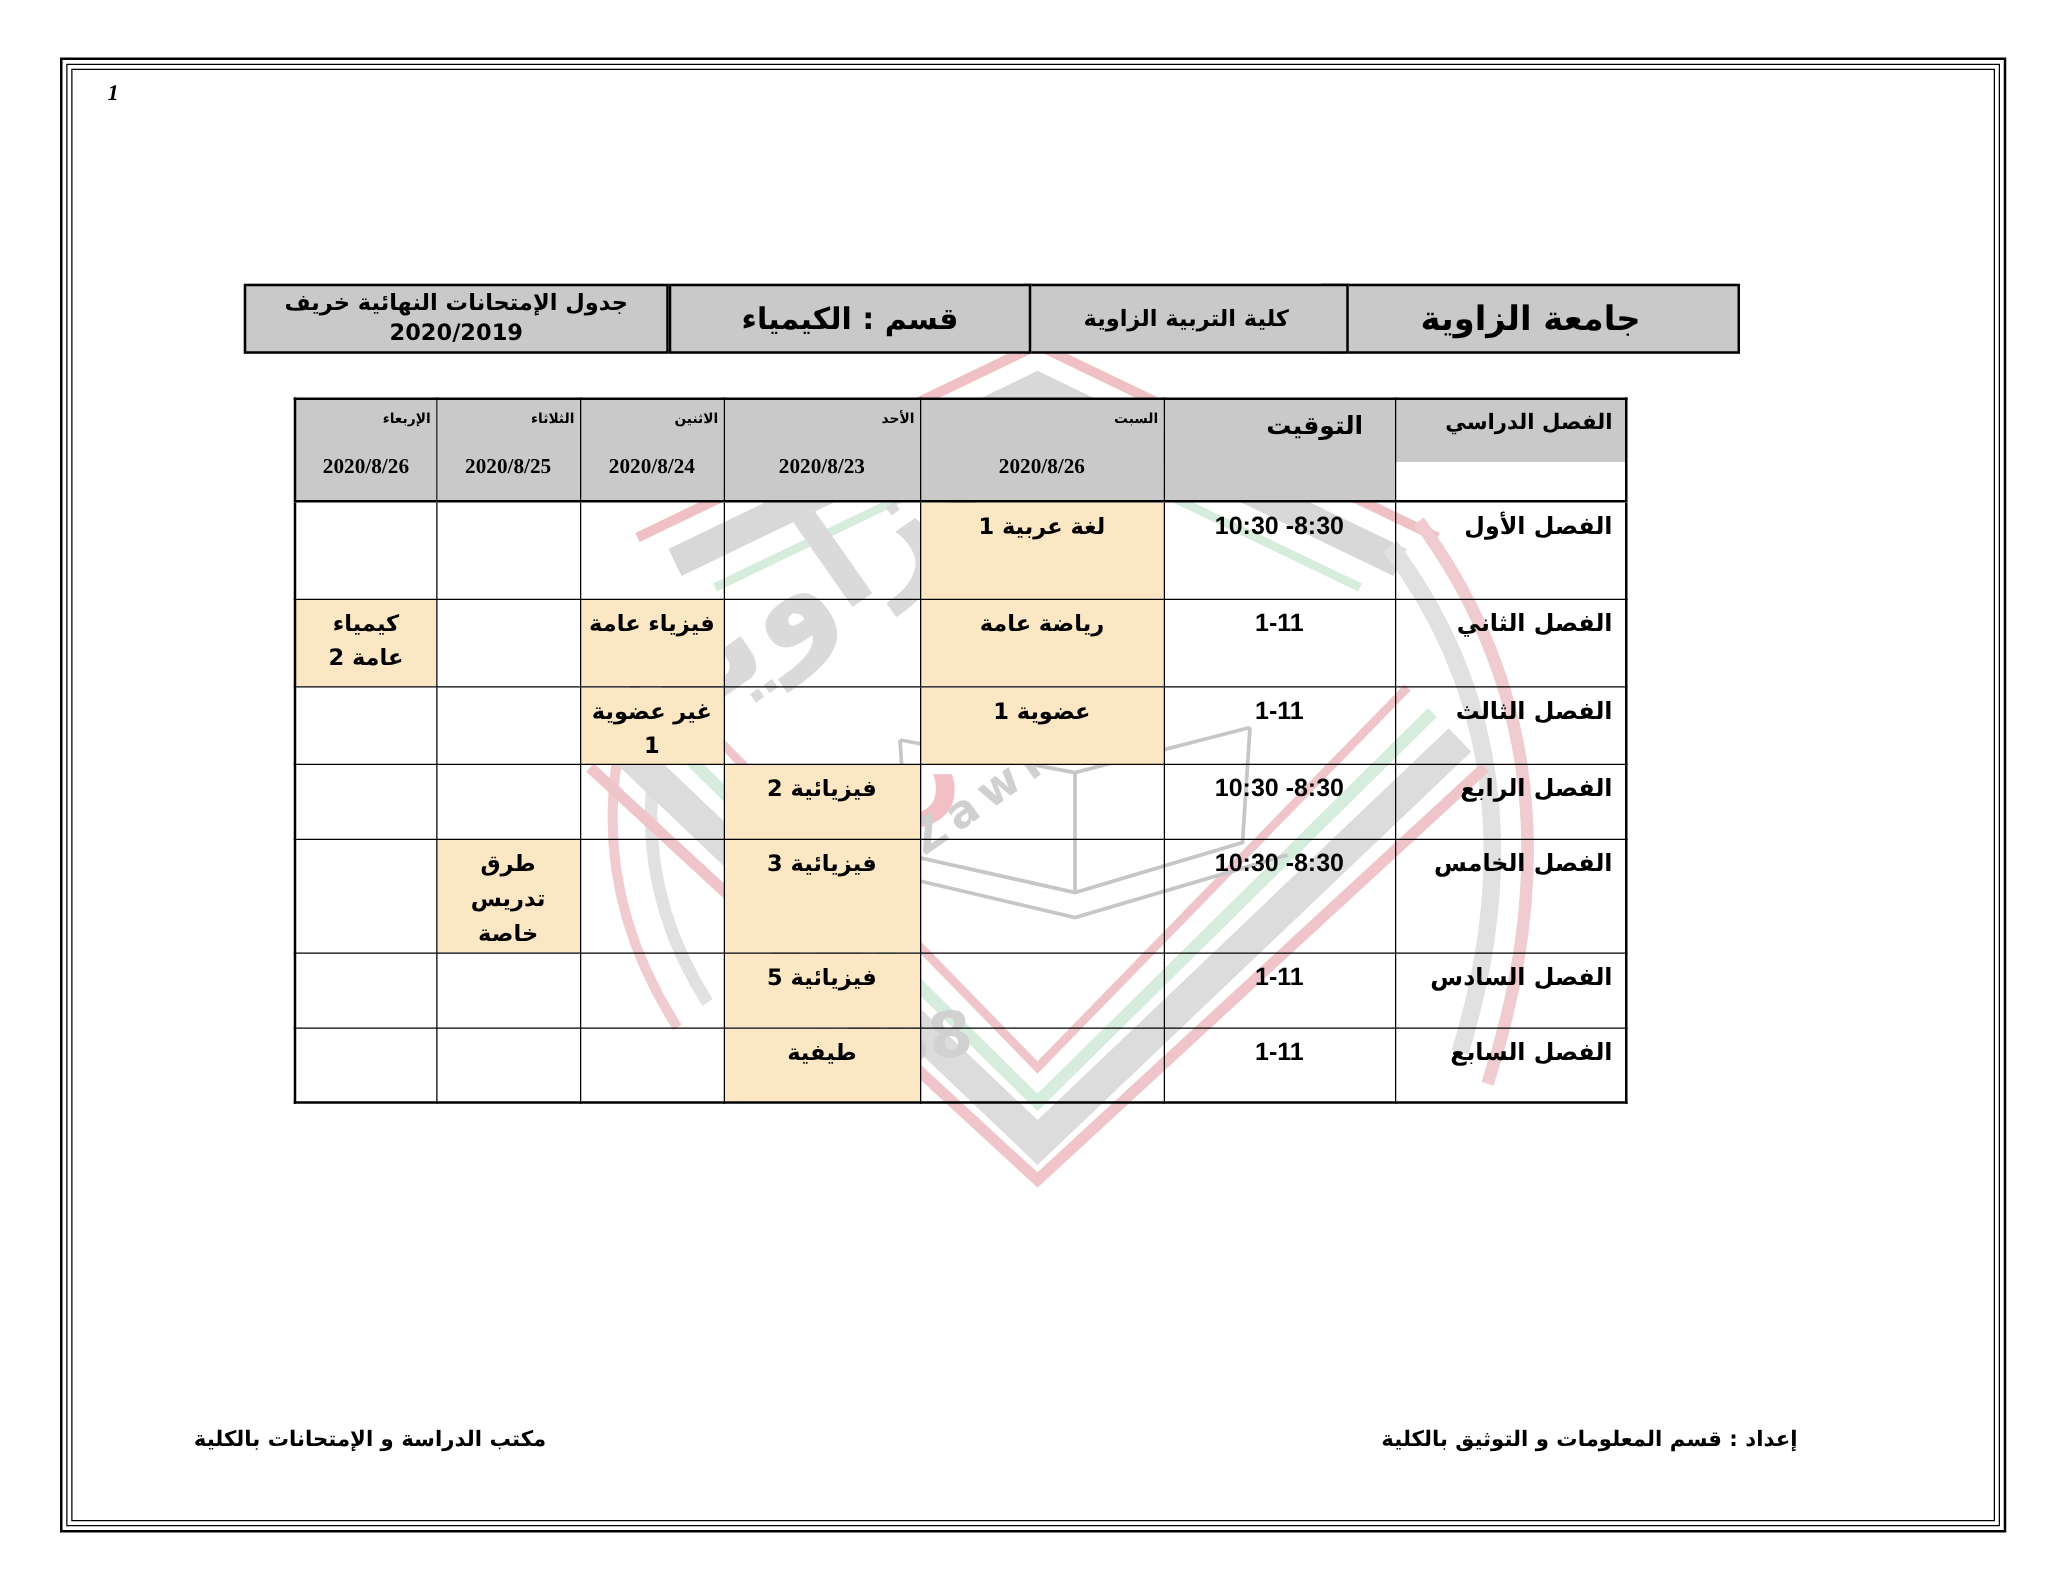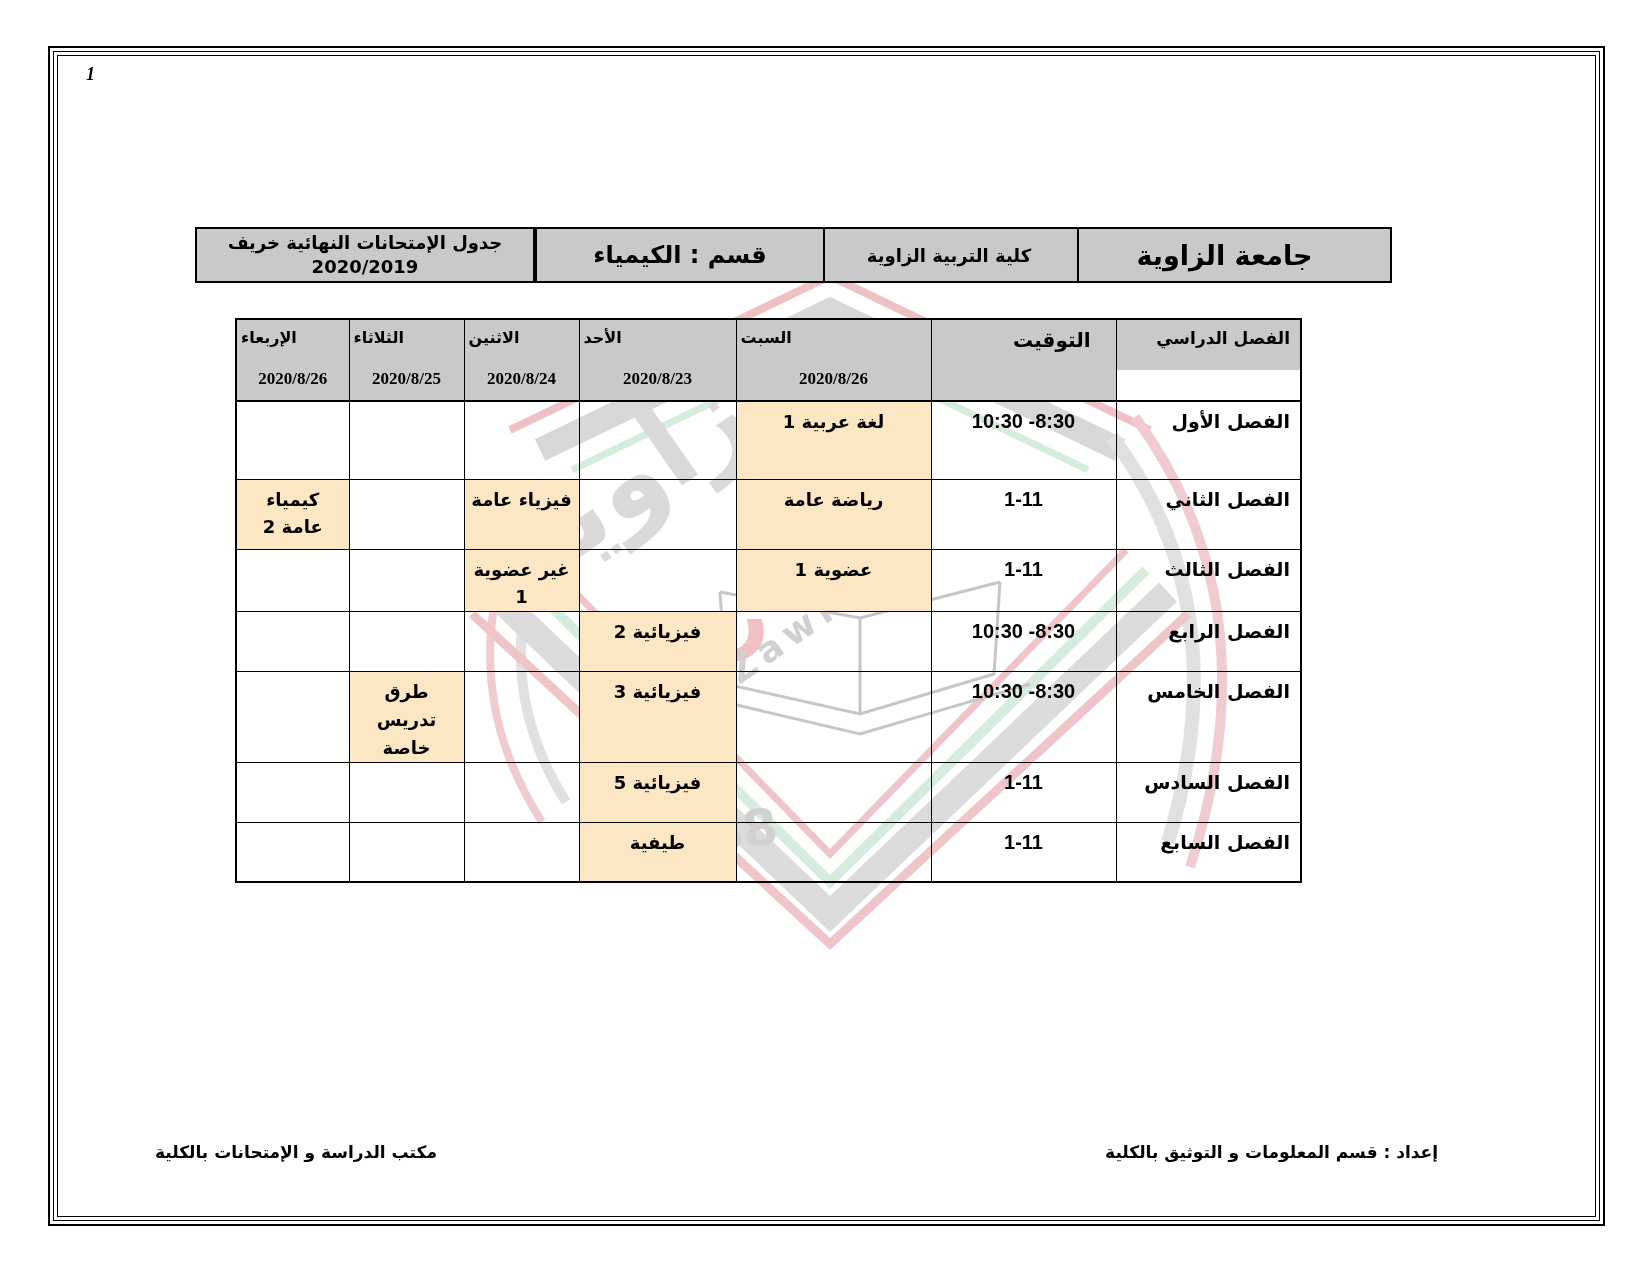--- a/index.html
+++ b/index.html
@@ -36,21 +36,21 @@
   .exam-table th,.exam-table td{
     border:1.5px solid #000;vertical-align:top;box-sizing:border-box;
     font-weight:bold;overflow:hidden;
   }
   .exam-table{border:2px solid #000;}
   .exam-table thead th{border-bottom:2.5px solid #000;}
   th.h-day{background:var(--gray,#c9c9c9);padding:8px 4px 6px;}
   th.h-time{background:var(--gray,#c9c9c9);text-align:right;padding:8px 25px 0 0;font-size:20px;}
   th.h-sem{background:linear-gradient(to bottom,var(--gray,#c9c9c9) 0 62%,#ffffff 62%);
     text-align:right;padding:8px 10px 0 0;font-size:17px;}
-  .day-name{font-size:16px;text-align:left;}
+  .day-name{font-size:11px;text-align:right;}
   .day-date{font-family:"Liberation Serif","DejaVu Serif",serif;font-size:17px;text-align:center;margin-top:22px;}
   td.c-sem{text-align:right;padding:8px 10px 0 4px;font-size:19px;background:transparent;}
   td.c-time{text-align:center;padding:8px 2px 0;font-size:20px;font-family:"Liberation Sans","DejaVu Sans",sans-serif;background:transparent;}
   td.c-day{text-align:center;padding:6px 6px 0;font-size:18px;line-height:1.55;background:transparent;}
   td.c-day.hl{background:var(--hl,#fbe7c3);}
   
   .footer-text{position:absolute;top:1142px;font-weight:bold;font-size:17px;direction:rtl;z-index:2;}
   .footer-right{right:212px;}
   .footer-left{left:155px;}
 </style>

